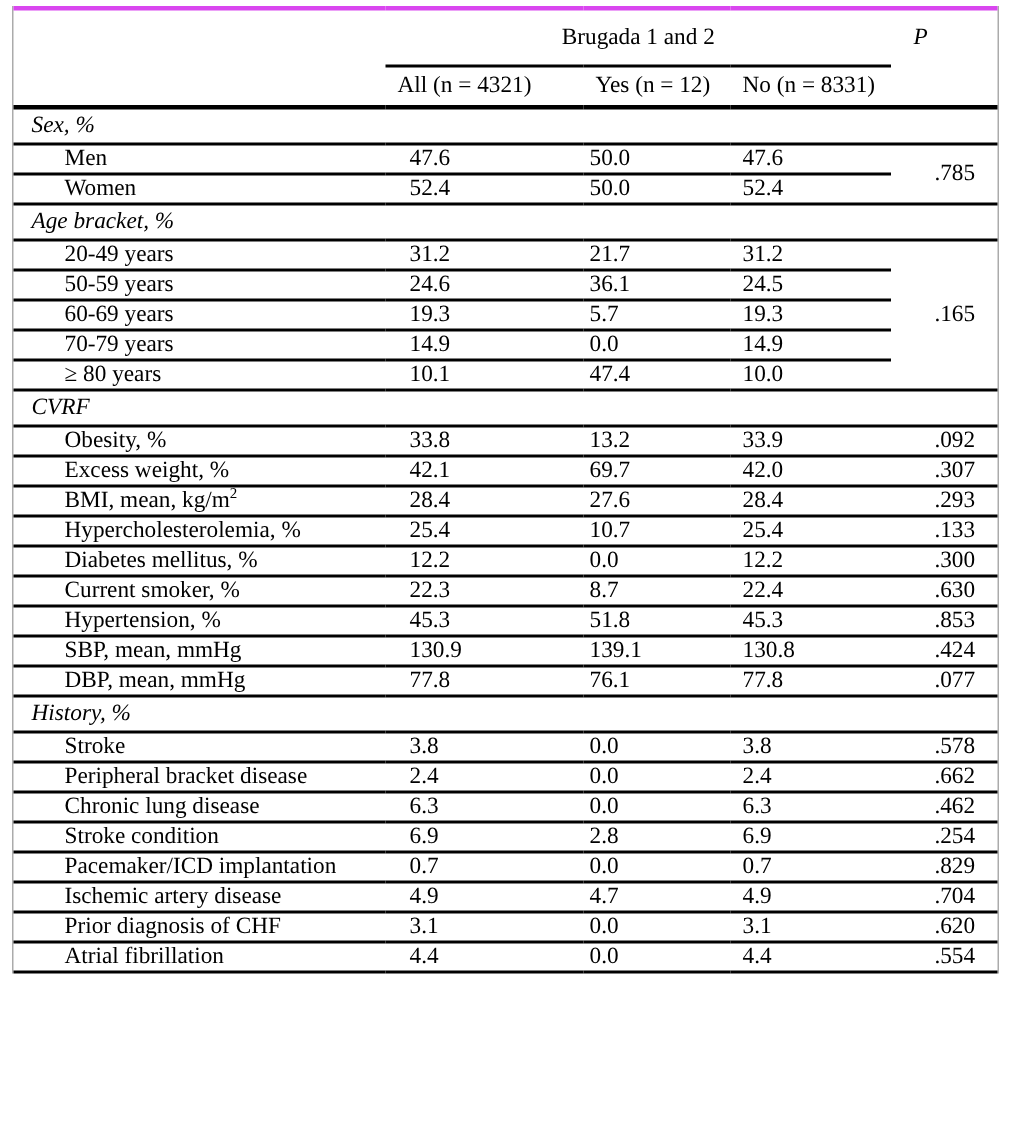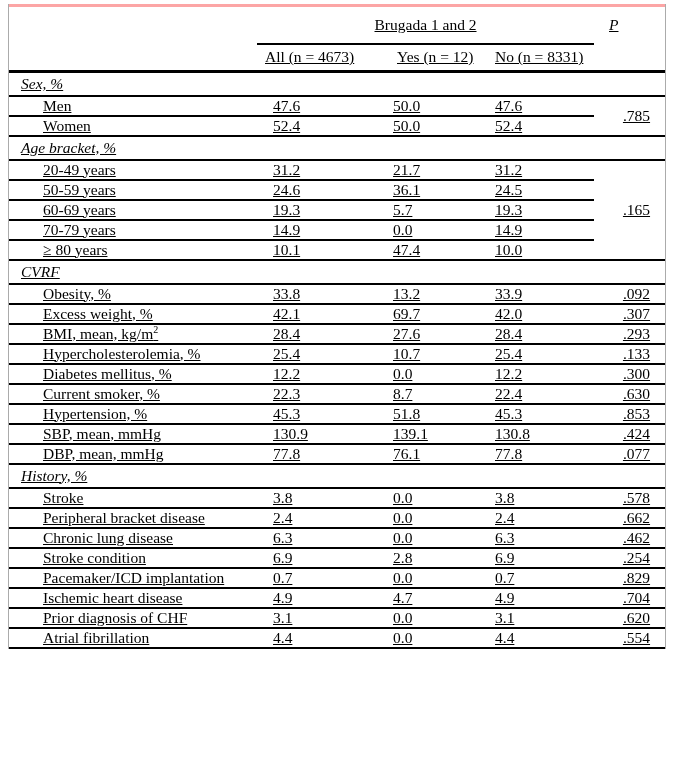--- a/index.html
+++ b/index.html
@@ -16,22 +16,21 @@
     margin: 4px 0 0 8px;
     width: 658px;
     border-left: 1px solid #ababab;
     border-right: 1px solid #ababab;
   }
   table.stats {
     border-collapse: collapse;
     width: 100%;
     table-layout: fixed;
     font-size: 15.5px;
-    border-top: 3px solid #fca5a5;
-    text-decoration: underline;
+    border-top: 3px solid #d946ef;
   }
   td {
     padding: 0;
     vertical-align: middle;
     white-space: nowrap;
     overflow: hidden;
   }
   tr.h1 { height: 38px; }
   tr.h2 { height: 28px; }
   tr.sec { height: 24px; }
@@ -78,21 +77,21 @@
         <col>
   </colgroup>
   <thead>
     <tr class="h1">
       <td></td>
       <td class="group" colspan="3">Brugada 1 and 2</td>
       <td class="ph">P</td>
     </tr>
     <tr class="h2">
       <td></td>
-      <td class="c-all">All (n = 4673)</td>
+      <td class="c-all">All (n = 4321)</td>
       <td class="c-yes">Yes (n = 12)</td>
       <td class="c-no">No (n = 8331)</td>
       <td></td>
     </tr>
   </thead>
   <tbody>
 
     <tr class="sec">
       <td class="sec-label" colspan="5">Sex, %</td>
     </tr>
@@ -244,21 +243,21 @@
       <td class="c-p b">.254</td>
     </tr>
     <tr class="row">
       <td class="lbl b">Pacemaker/ICD implantation</td>
       <td class="c-all b">0.7</td>
       <td class="c-yes b">0.0</td>
       <td class="c-no b">0.7</td>
       <td class="c-p b">.829</td>
     </tr>
     <tr class="row">
-      <td class="lbl b">Ischemic heart disease</td>
+      <td class="lbl b">Ischemic artery disease</td>
       <td class="c-all b">4.9</td>
       <td class="c-yes b">4.7</td>
       <td class="c-no b">4.9</td>
       <td class="c-p b">.704</td>
     </tr>
     <tr class="row">
       <td class="lbl b">Prior diagnosis of CHF</td>
       <td class="c-all b">3.1</td>
       <td class="c-yes b">0.0</td>
       <td class="c-no b">3.1</td>

